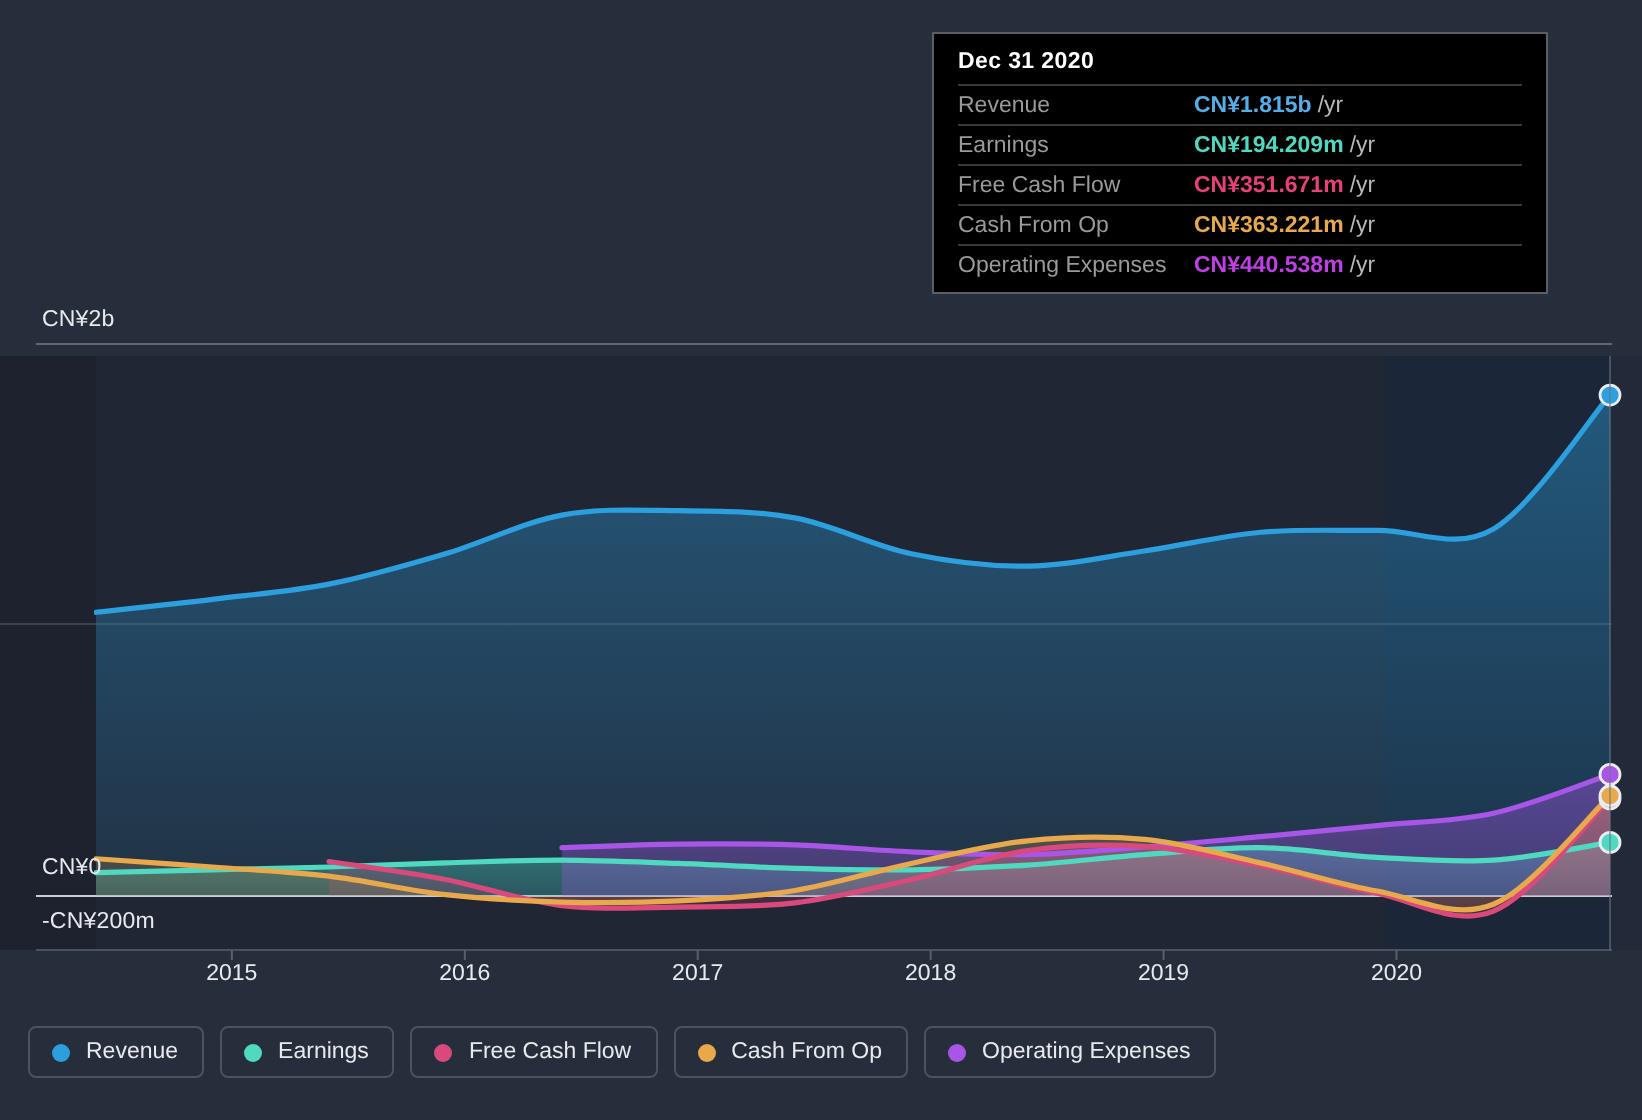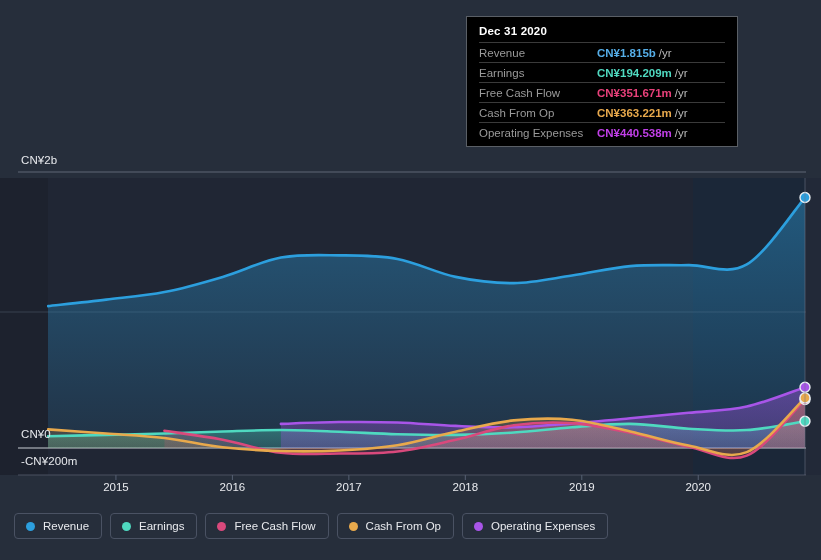--- a/index.html
+++ b/index.html
@@ -34,21 +34,21 @@
     color:#E8EAEE;
     font-size:11.5px;
     transform:translateX(-50%);
     white-space:nowrap;
   }
 
   
   .tooltip{
     position:absolute;
     left:466px;top:16px;
-    width:272px;
+    width:308px;
     background:#000000;
     border:1px solid #5A5F66;
     box-sizing:border-box;
     padding:6px 12px 4px 12px;
     z-index:30;
   }
   .tt-title{
     color:#FFFFFF;
     font-size:11.5px;
     font-weight:bold;

